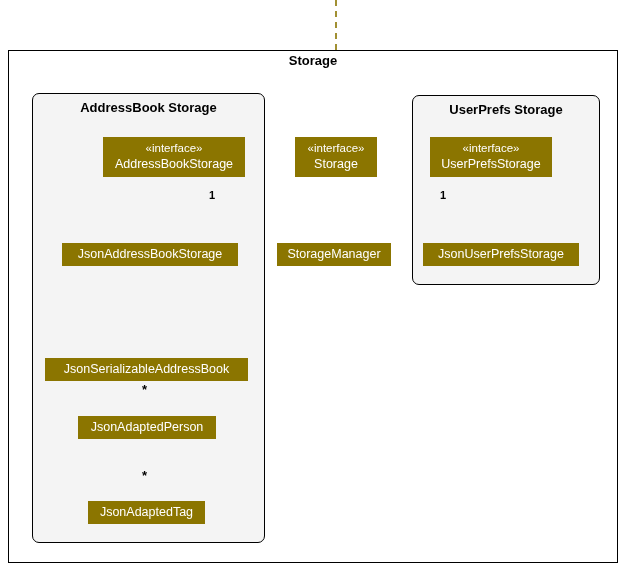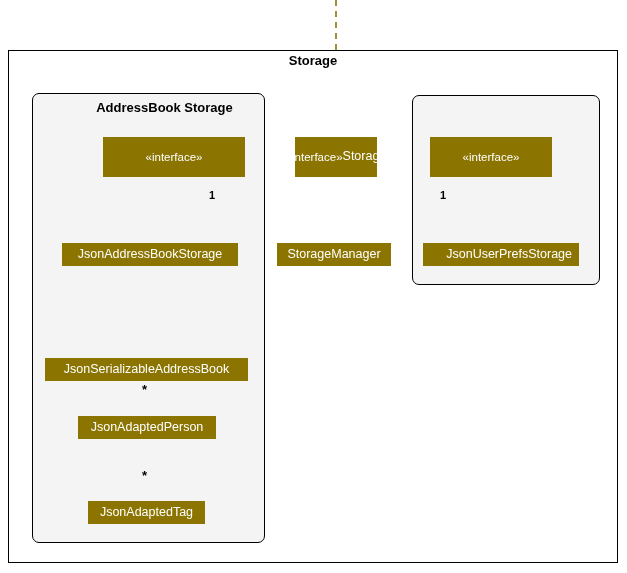--- a/index.html
+++ b/index.html
@@ -24,32 +24,32 @@
     text-align:center;font-size:13px;font-weight:bold;color:#000;
   }
   .pkg-inner{
     border:1.5px solid #000000;background:#F4F4F4;border-radius:7px;
   }
   .pkg-ab{left:32px;top:93px;width:233px;height:450px;}
   .pkg-up{left:412px;top:95px;width:188px;height:190px;}
   .pkg-title-inner{
     position:absolute;text-align:center;font-size:13px;font-weight:bold;color:#000;
   }
-  .t-ab{left:32px;top:100px;width:233px;padding-left:16px;}
+  .t-ab{left:32px;top:100px;width:233px;}
   .t-up{left:412px;top:102px;width:188px;}
 
   
   .cls{
     position:absolute;box-sizing:border-box;
     background:#8B7500;
     color:#ffffff;
     font-size:12.5px;
     line-height:1.43;
     text-align:center;
-    display:flex;flex-direction:row;
+    display:flex;flex-direction:column;
     align-items:center;justify-content:center;
     padding:2px 7px;
     white-space:nowrap;
   }
   .cls .stereo{font-size:11.5px;}
   .iface{height:40px;}
   .plain{height:23px;}
 
   
   .c-abs{left:103px;top:137px;width:142px;}
@@ -114,32 +114,35 @@
     <path d="M148,439 L148,496" stroke="#8B7500" stroke-width="1.6" fill="none" marker-end="url(#openArrow)"></path>
   </svg>
 
   <div class="pkg pkg-outer"></div>
   <div class="pkg-title-outer">Storage</div>
 
   <div class="pkg pkg-inner pkg-ab"></div>
   <div class="pkg-title-inner t-ab">AddressBook Storage</div>
 
   <div class="pkg pkg-inner pkg-up"></div>
+  <div class="pkg-title-inner t-up">UserPrefs Storage</div>
 
   <div class="cls iface c-abs">
     <span class="stereo">«interface»</span>
+    <span>AddressBookStorage</span>
   </div>
 
   <div class="cls iface c-storage">
     <span class="stereo">«interface»</span>
     <span>Storage</span>
   </div>
 
   <div class="cls iface c-ups">
     <span class="stereo">«interface»</span>
+    <span>UserPrefsStorage</span>
   </div>
 
   <div class="cls plain c-jabs">
     <span>JsonAddressBookStorage</span>
   </div>
 
   <div class="cls plain c-sm">
     <span>StorageManager</span>
   </div>
 

